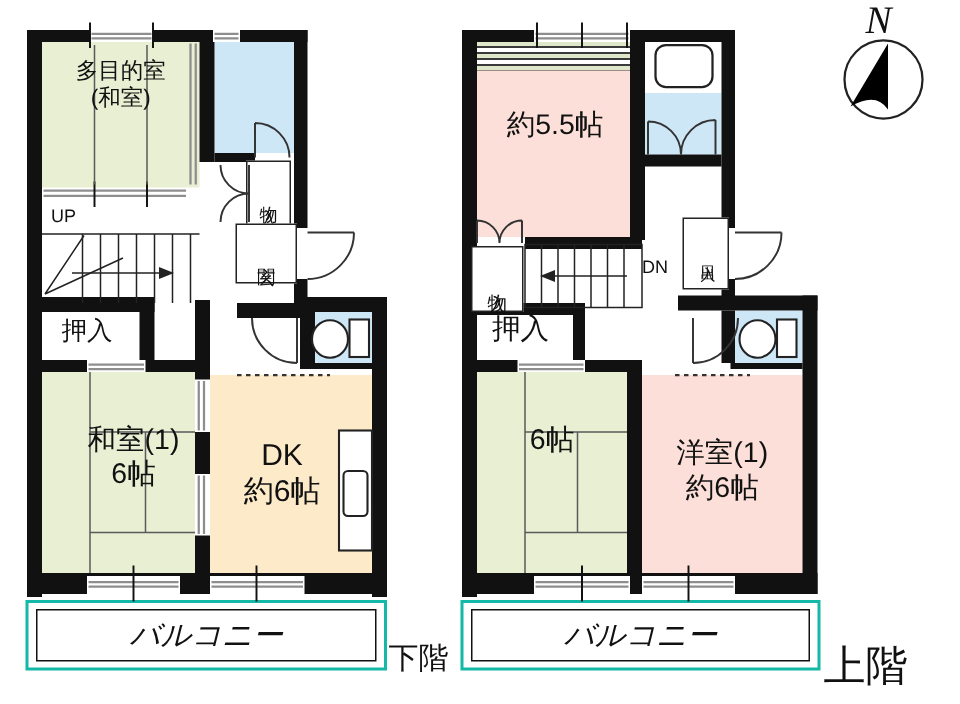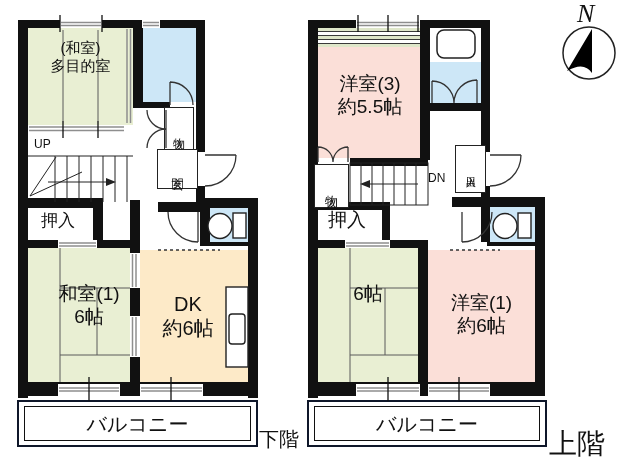--- a/index.html
+++ b/index.html
@@ -4,21 +4,21 @@
 <style>
   html,body{margin:0;padding:0;background:#fff;}
   #canvas{position:relative;width:640px;height:469px;background:#ffffff;overflow:hidden;
           font-family:"Liberation Sans","DejaVu Sans",sans-serif;color:#111;}
   .room{position:absolute;}
   .w{position:absolute;background:var(--wall,#111);}
   .gap{position:absolute;background:#fff;}
   .box{position:absolute;background:#fff;border:1.5px solid #222;display:flex;align-items:center;justify-content:center;}
   .lbl{position:absolute;text-align:center;line-height:1.2;white-space:nowrap;}
   .vtext{writing-mode:vertical-rl;text-orientation:upright;letter-spacing:1px;line-height:1;}
-  .balc{position:absolute;border:2px solid #0f172a;background:#fff;}
+  .balc{position:absolute;border:2px solid #14b8a6;background:#fff;font-style:italic;}
   .balc-in{position:absolute;border:1.2px solid #111;display:flex;align-items:center;justify-content:center;}
   .stripe{position:absolute;background:repeating-linear-gradient(to bottom,
           var(--stripe_green,#dfe7ca) 0 3px,#3a3a3a 3px 4px,#ffffff 4px 7px,#3a3a3a 7px 8px);}
   svg#overlay{position:absolute;left:0;top:0;pointer-events:none;}
   .c-tatami{background:var(--tatami,#e9efd3);}
   .c-west{background:var(--western,#fbdfd8);}
   .c-dk{background:var(--dining,#fdeac8);}
   .c-water{background:var(--water,#cde7f7);}
 </style>
 </head>
@@ -186,37 +186,36 @@
       <rect x="229" y="314" width="16" height="30" rx="3"></rect>
     </g>
 
     <g>
       <circle cx="589" cy="53" r="26" fill="#fff" stroke="#222" stroke-width="1.5"></circle>
       <path d="M592,29 L567,71 Q584,61 592,73 Z" fill="#000" stroke="none"></path>
     </g>
   </svg>
 
   <div class="lbl" style="left:28px;top:39px;width:105px;font-size:15px;">
+    <div>多目的室</div>
     <div>(和室)</div>
-    <div>多目的室</div>
   </div>
   <div class="lbl" style="left:28px;top:283px;width:122px;font-size:19px;">
     <div>和室(1)</div>
     <div>6帖</div>
   </div>
   <div class="lbl" style="left:140px;top:292px;width:96px;font-size:20px;">
     <div>DK</div>
     <div>約6帖</div>
   </div>
   <div class="lbl" style="left:22px;top:211px;width:72px;font-size:17px;">押入</div>
   <div class="lbl" style="left:34px;top:137px;font-size:12px;">UP</div>
   <div class="lbl" style="left:259px;top:427px;font-size:20px;">下階</div>
 
   <div class="lbl" style="left:318px;top:73px;width:104px;font-size:19px;">
-    <div>洋室(3)</div>
     <div>約5.5帖</div>
   </div>
   <div class="lbl" style="left:318px;top:283px;width:100px;font-size:19px;">
     <div>6帖</div>
   </div>
   <div class="lbl" style="left:428px;top:292px;width:107px;font-size:19px;">
     <div>洋室(1)</div>
     <div>約6帖</div>
   </div>
   <div class="lbl" style="left:312px;top:209px;width:70px;font-size:19px;">押入</div>

